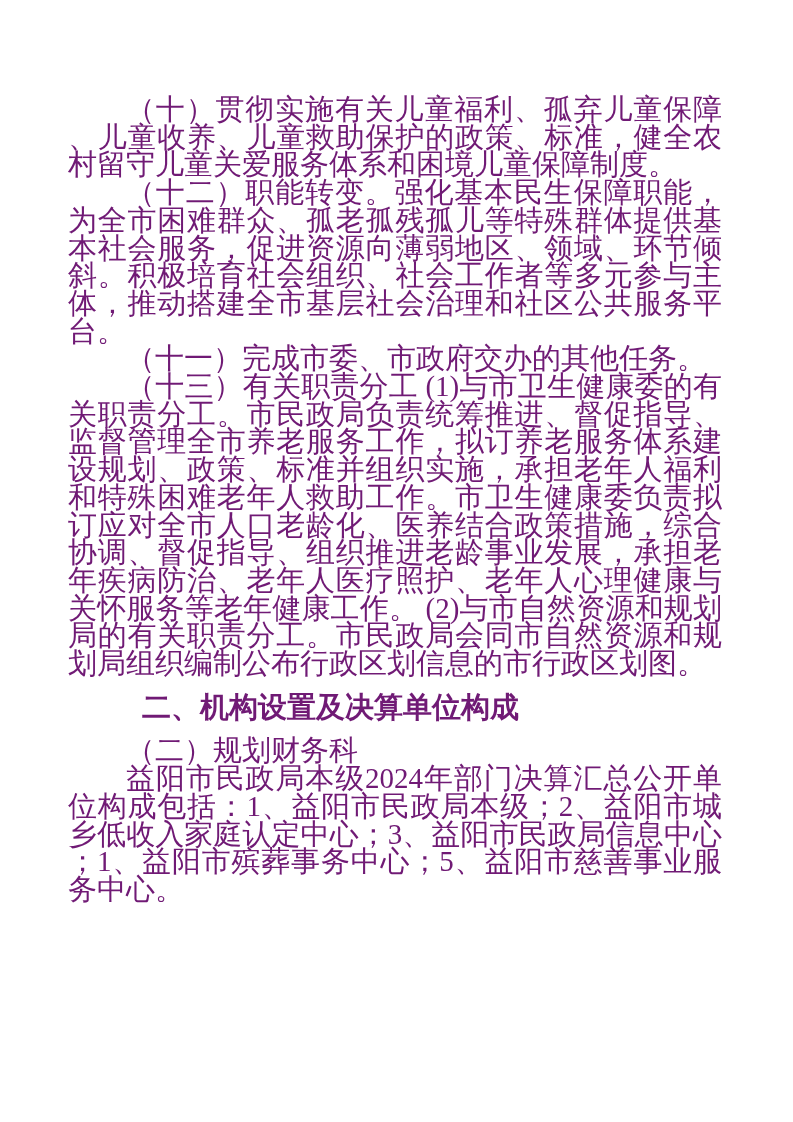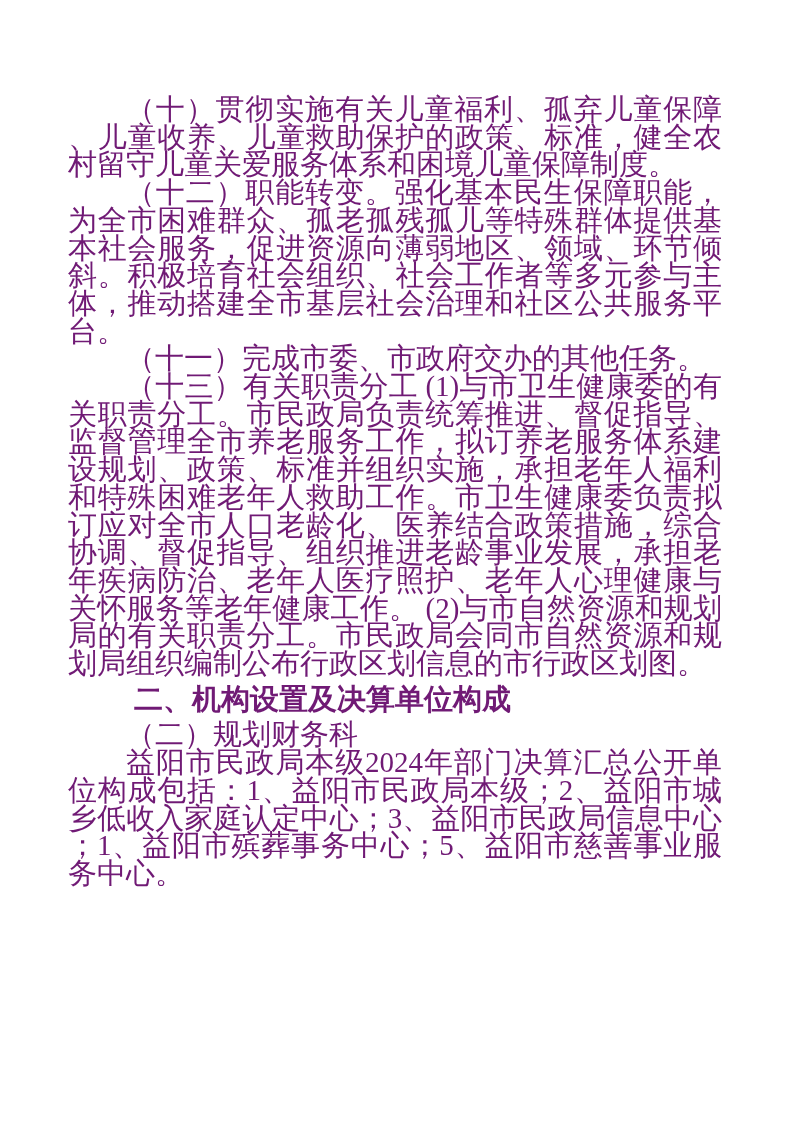--- a/index.html
+++ b/index.html
@@ -27,21 +27,21 @@
     text-justify: inter-ideograph;
     line-break: anywhere;
     overflow-wrap: break-word;
   }
   .para {
     margin: 0;
     padding: 0;
     text-indent: 2em;
   }
   .heading {
-    margin: 8px;
+    margin: 16px;
     padding: 0;
     text-indent: 2em;
     font-weight: 700;
     font-family: "Liberation Sans", "DejaVu Sans", sans-serif;
   }
 </style>
 </head>
 <body>
 
 <div class="page">

